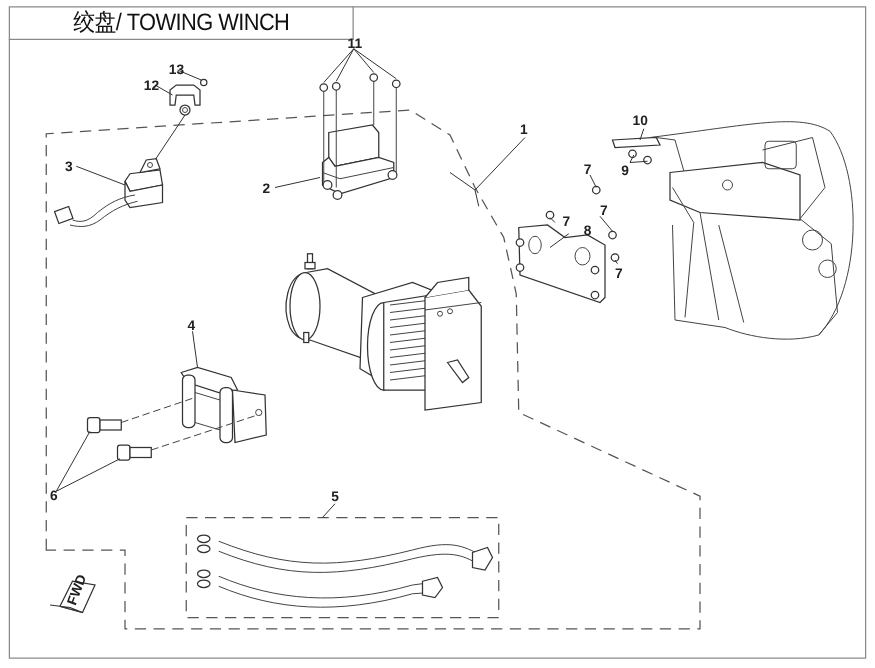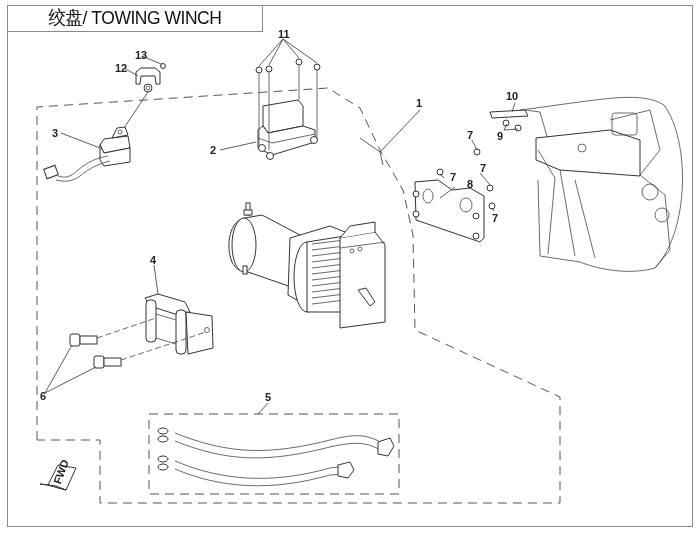--- a/index.html
+++ b/index.html
@@ -1,18 +1,18 @@
 <!DOCTYPE html>
 <html><head>
 <meta charset="utf-8">
 <style>
   html, body { margin: 0; padding: 0; background: #ffffff; }
   body { width: 700px; height: 534px; position: relative; overflow: hidden; font-family: "Liberation Sans", sans-serif; }
   .frame { position: absolute; left: 7px; top: 5px; width: 686px; height: 522px; border: 1.5px solid #8a8a8a; box-sizing: border-box; }
-  .title-box { position: absolute; left: 7px; top: 5px; width: 256px; height: 27px; border-right: 1.5px solid #8a8a8a; border-bottom: 1.5px solid #8a8a8a; box-sizing: border-box; display: flex; align-items: flex-start; justify-content: center; }
+  .title-box { position: absolute; left: 7px; top: 5px; width: 276px; height: 27px; border-right: 1.5px solid #8a8a8a; border-bottom: 1.5px solid #8a8a8a; box-sizing: border-box; display: flex; align-items: flex-start; justify-content: center; }
   .title-text { font-family: "Liberation Sans", sans-serif; font-size: 19px; font-weight: normal; color: #111; letter-spacing: -0.5px; transform: scaleX(0.92); white-space: nowrap; }
   svg.drawing { position: absolute; left: 0; top: 0; width: 700px; height: 534px; }
   .callout { font-family: "Liberation Sans", sans-serif; font-size: 11px; font-weight: bold; fill: #222; }
   .part { fill: #fff; stroke: #333; stroke-width: 1; }
   .thin { fill: none; stroke: #444; stroke-width: 0.8; }
   .leader { fill: none; stroke: #333; stroke-width: 0.8; }
   .dash { fill: none; stroke: #555; stroke-width: 1; stroke-dasharray: 9 6; }
 </style>
 </head>
 <body>

